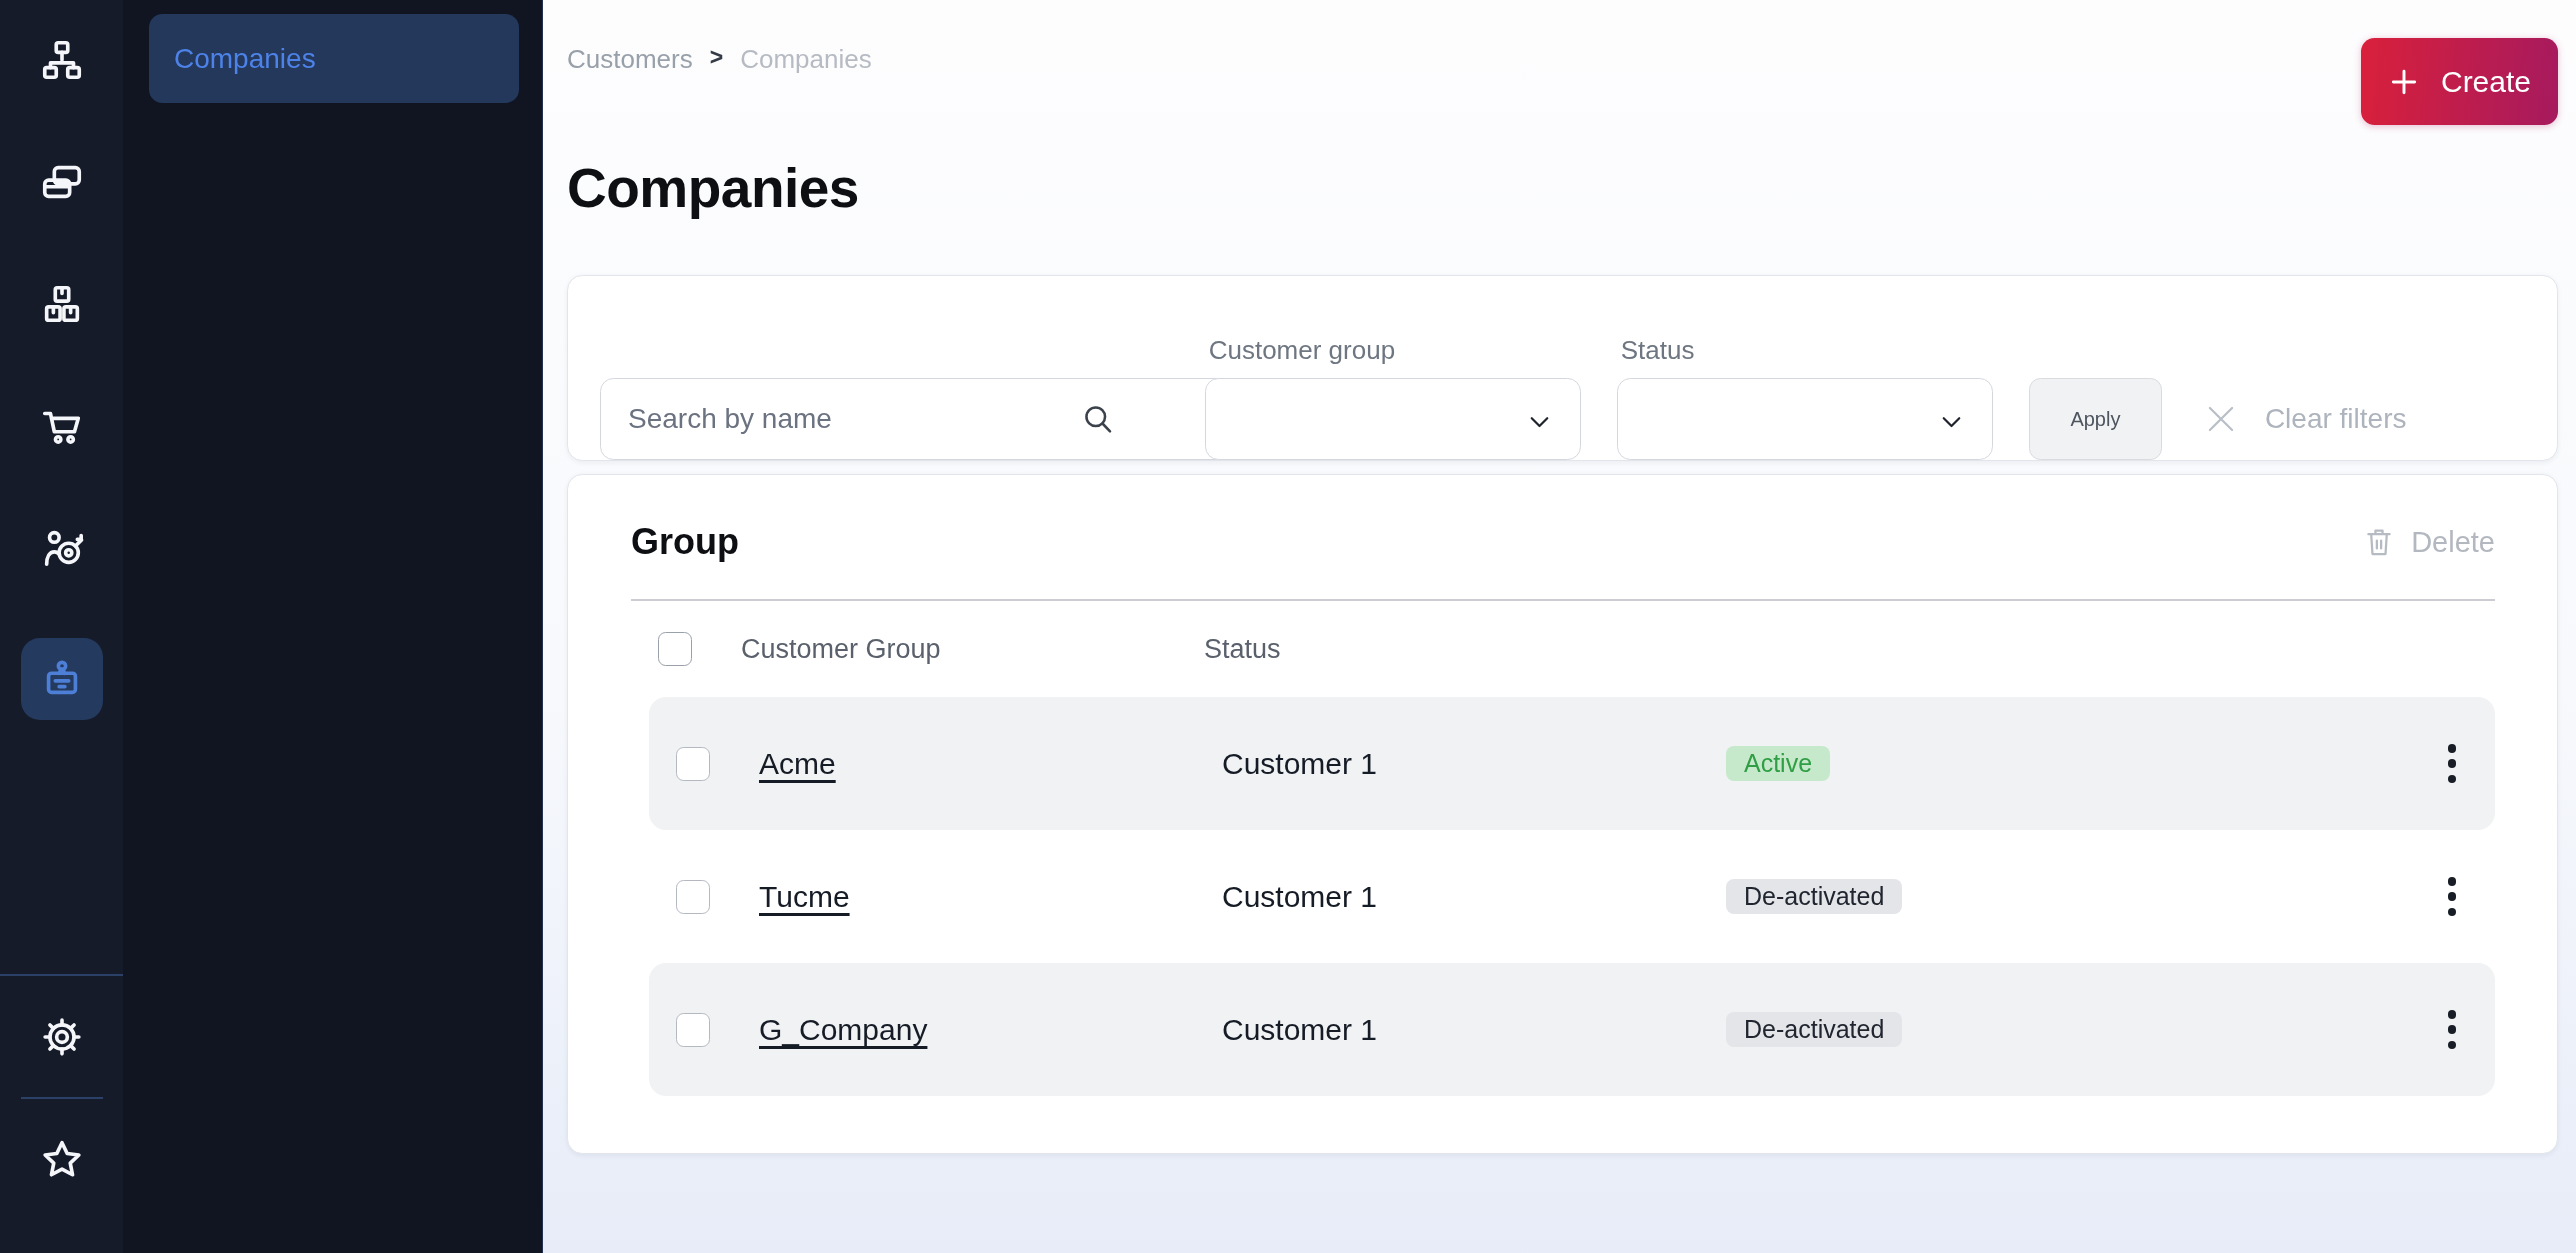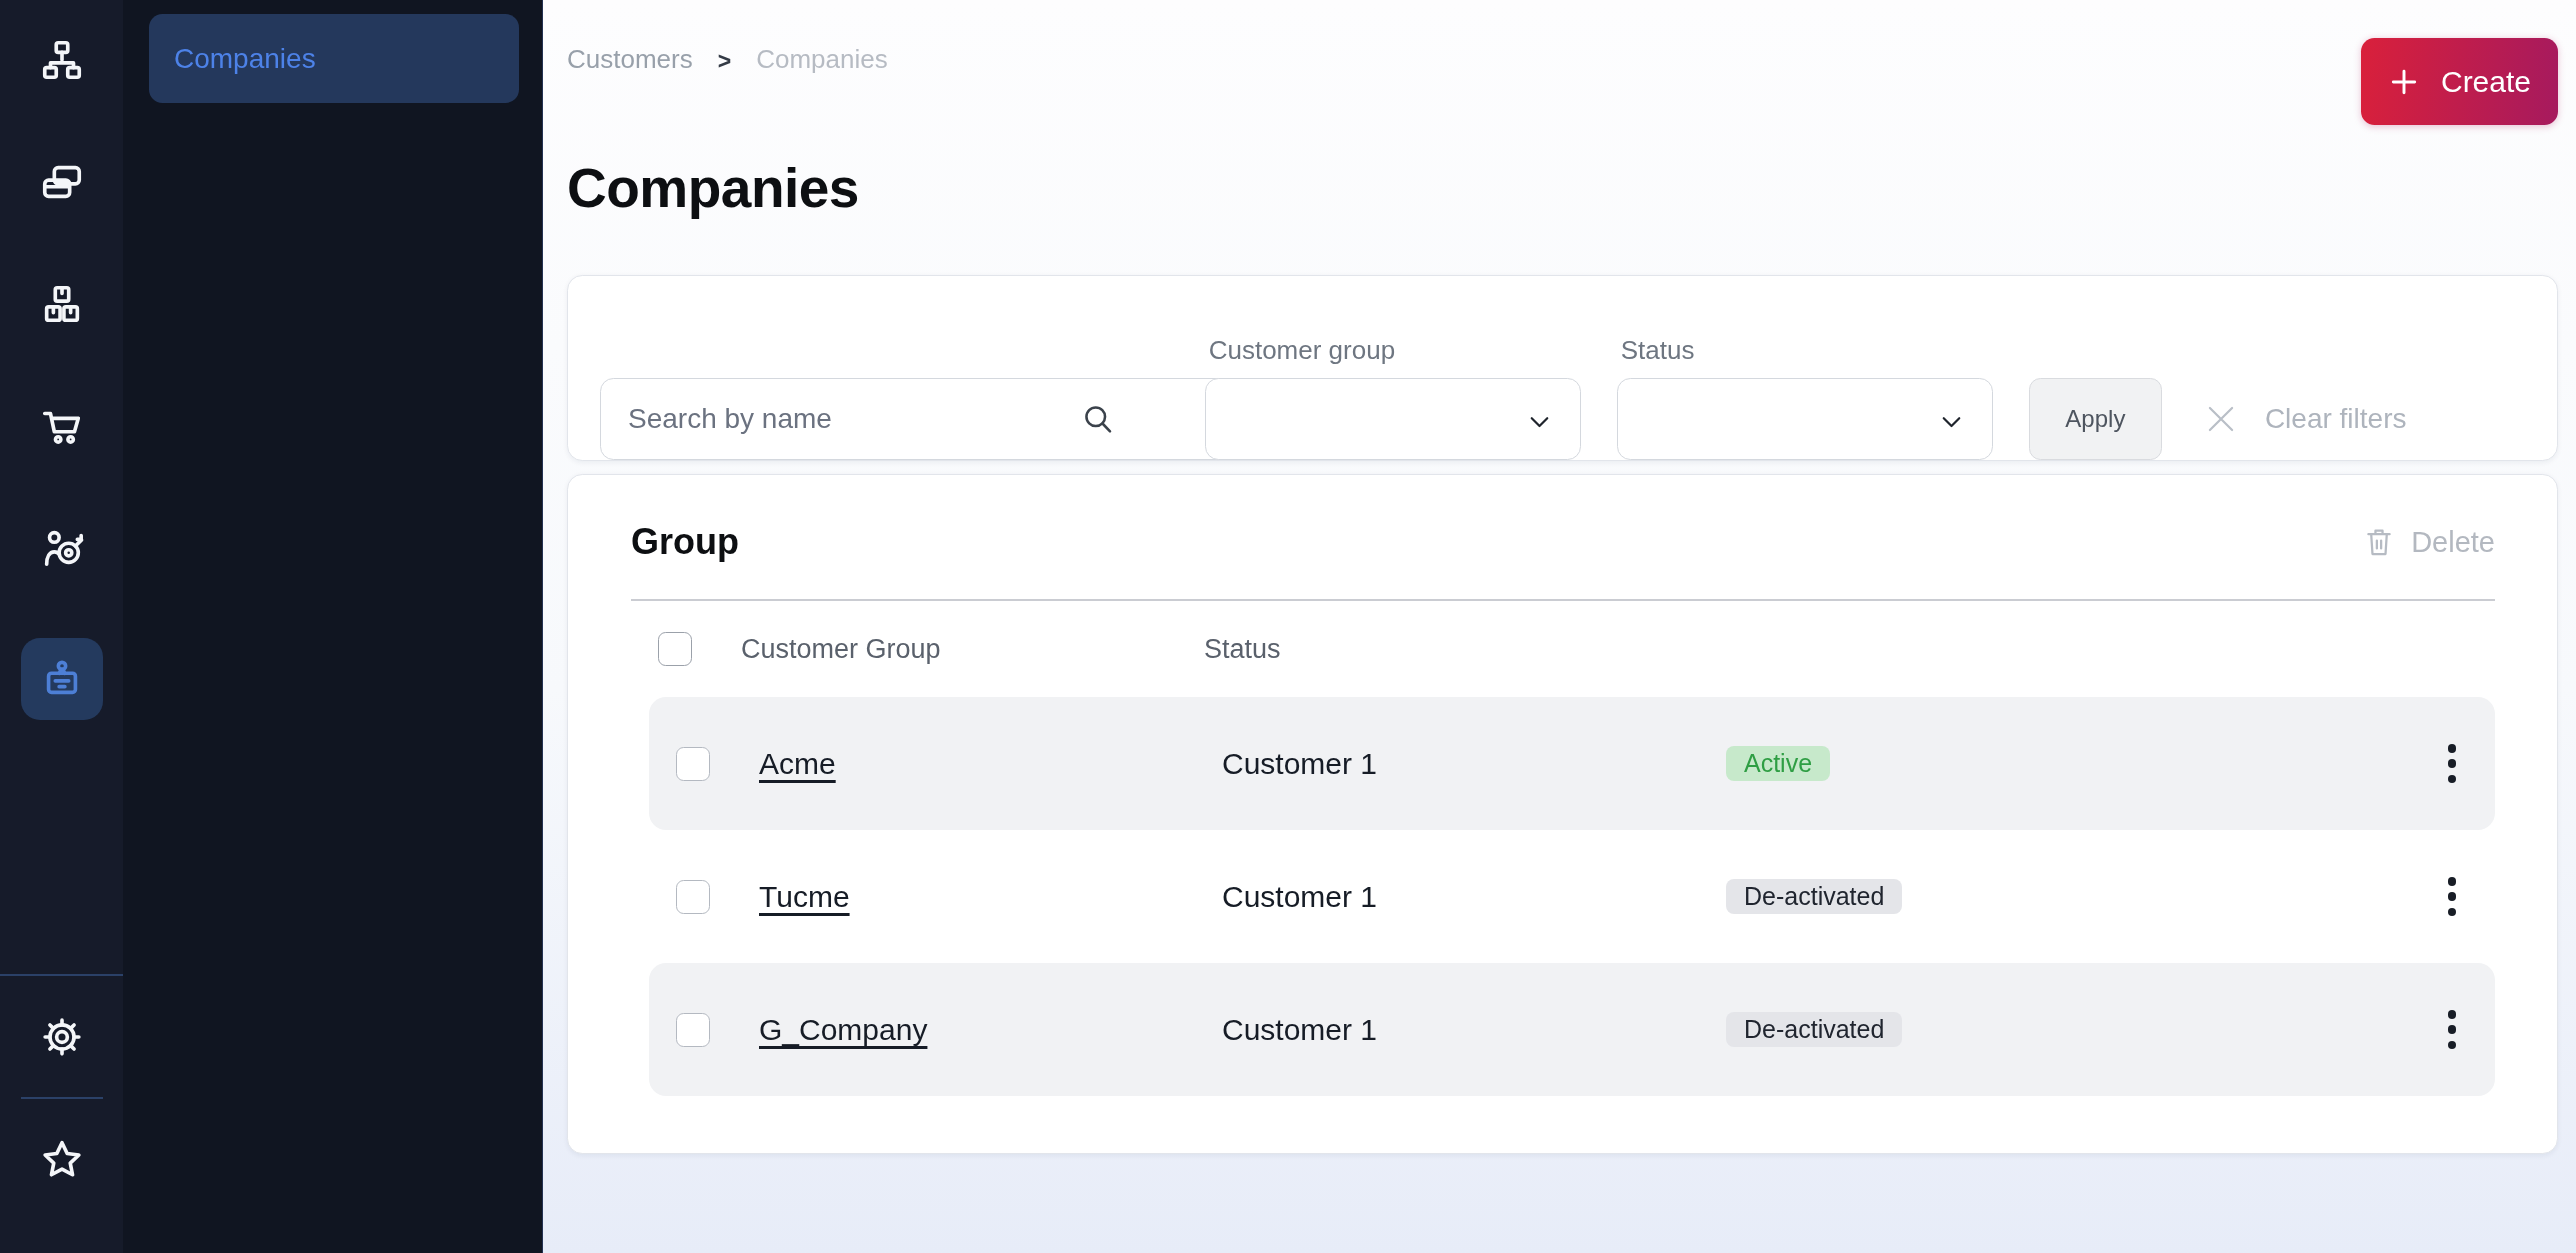--- a/index.html
+++ b/index.html
@@ -23,21 +23,21 @@
   
   .sidebar { width:420px; height:100%; background:#101521; border-right:1.9px solid #243252; flex-shrink:0; padding-top:14.3px; }
   .sidebar-item { margin:0 23px 0 26px; height:89px; display:flex; align-items:center; padding-left:25px; font-size:28px; color:#f2f4f7; border-radius:13.4px; cursor:pointer; }
   .sidebar-item.active { background:#24385c; color:#4d82e8; }
   .sidebar-item + .sidebar-item { margin-top:15.3px; }
 
   
   .main { flex:1; height:100%; background:linear-gradient(180deg,#fdfdfe 0%,#f7f9fc 55%,#e7ecf8 100%); padding:0 18px 0 24px; position:relative; overflow:hidden; }
 
   .topbar { display:flex; justify-content:space-between; align-items:flex-start; padding-top:38px; }
-  .breadcrumb { display:flex; align-items:flex-end; gap:25px; font-size:26px; padding-top:5.7px; }
+  .breadcrumb { display:flex; align-items:flex-start; gap:17px; font-size:26px; padding-top:5.7px; }
   .crumb { color:#98a0aa; cursor:pointer; }
   .crumb.current { color:#b6bbc3; cursor:default; }
   .crumb-sep { color:#343b46; font-weight:700; font-size:23px; }
 
   .create-btn { display:flex; align-items:center; justify-content:center; gap:21px; width:197px; height:87px; border:none; border-radius:13.4px; background:linear-gradient(95deg,#d9203b 0%,#a61a5e 100%); color:#ffffff; font-size:30px; font-family:inherit; cursor:pointer; box-shadow:0 1.9px 7.6px rgba(170,26,90,.25); }
   .plus-icon { width:32px; height:32px; stroke:#fff; stroke-width:2.2; fill:none; stroke-linecap:round; }
 
   .page-title { font-size:55px; font-weight:700; color:#0d0f12; letter-spacing:-0.5px; margin-top:31px; }
 
   .card { background:#ffffff; border:1.9px solid #e2e5eb; border-radius:15.3px; box-shadow:0 1.9px 5.7px rgba(20,30,60,.06); }
@@ -46,21 +46,21 @@
   .filter-card { margin-top:55px; height:186px; padding:19px 32px 0 32px; display:flex; align-items:flex-end; }
   .field-group { display:flex; flex-direction:column; }
   .field-label { font-size:26px; color:#6e7681; margin-bottom:12.4px; padding-left:3.8px; }
   .search-wrap { position:relative; width:539px; }
   .search-input { width:631px; height:82px; border:1.9px solid #d4d8de; border-radius:13.4px; font-size:28px; font-family:inherit; color:#30363e; padding:0 76px 0 27px; outline:none; background:#fff; }
   .search-input::placeholder { color:#6b7280; }
   .search-icon { position:absolute; right:23px; top:23px; width:36px; height:36px; stroke:#3b424b; stroke-width:1.7; fill:none; stroke-linecap:round; }
   .vsep { width:1.9px; height:82px; background:#e4e6ea; margin:0 32px; }
   .select-box { width:376px; height:82px; border:1.9px solid #d4d8de; border-radius:13.4px; background:#fff; position:relative; cursor:pointer; margin-right:36px; }
   .chevron-icon { position:absolute; right:25px; top:27px; width:31px; height:31px; stroke:#1f242c; stroke-width:1.7; fill:none; stroke-linecap:round; stroke-linejoin:round; }
-  .apply-btn { width:133px; height:82px; margin-left:0; background:#f1f2f3; border:1.9px solid #d9dbdf; border-radius:11.5px; font-size:24px; font-family:inherit; color:#4e555f; cursor:pointer; }
+  .apply-btn { width:133px; height:82px; margin-left:0; background:#f1f2f3; border:1.9px solid #d9dbdf; border-radius:11.5px; font-size:20px; font-family:inherit; color:#4e555f; cursor:pointer; }
   .clear-filters { display:flex; align-items:center; gap:25px; margin-left:40px; height:82px; cursor:pointer; }
   .x-icon { width:38px; height:38px; stroke:#b9bfc7; stroke-width:1.4; fill:none; stroke-linecap:round; }
   .clear-label { font-size:28px; color:#aeb4bd;text-align:right; }
 
   
   .list-card { margin-top:13.4px; padding:46px 62px 57px 63px; }
   .list-head { display:flex; justify-content:space-between; align-items:center; }
   .list-title { font-size:36px; font-weight:700; color:#0d0f12; }
   .delete-btn { display:flex; align-items:center; gap:15.3px; cursor:pointer; }
   .trash-icon { width:34px; height:34px; stroke:#b6bbc3; stroke-width:1.6; fill:none; stroke-linecap:round; stroke-linejoin:round; }

